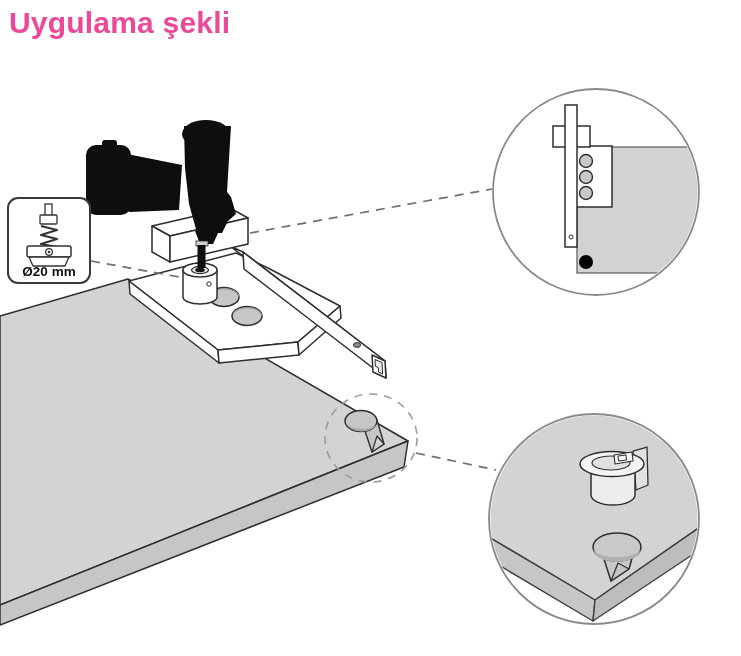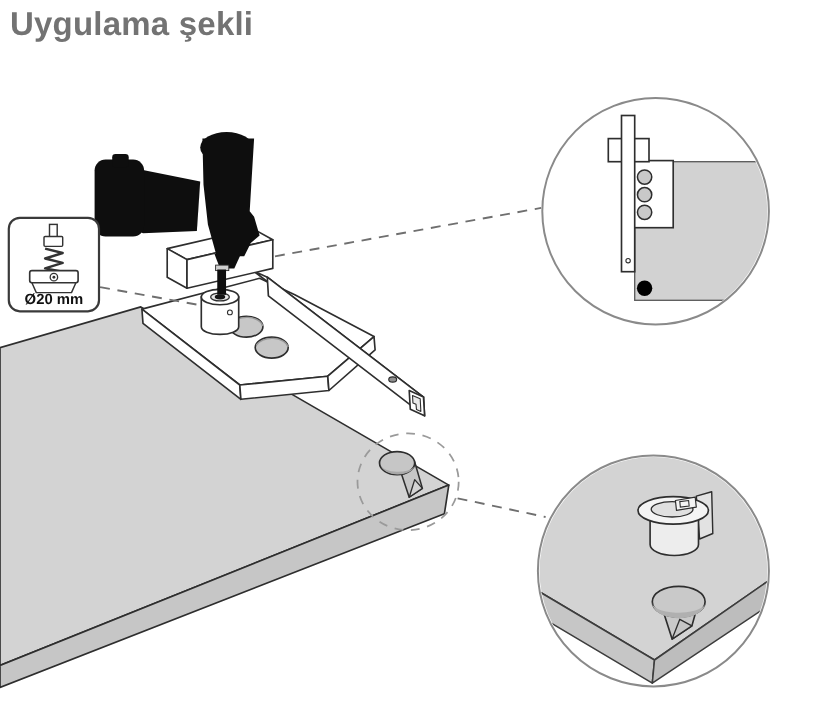--- a/index.html
+++ b/index.html
@@ -5,21 +5,21 @@
   html,body{margin:0;padding:0;background:#ffffff;}
   .canvas{
     position:relative;
     width:741px;height:656px;
     background:#ffffff;
     overflow:hidden;
     font-family:"Liberation Sans", sans-serif;
   }
   .page-title{
     position:absolute;left:9px;top:6px;margin:0;
-    font-size:30px;font-weight:700;color:#737373;
+    font-size:30px;font-weight:700;color:#ec4899;
     letter-spacing:0.2px;
     font-family:"Liberation Sans", sans-serif;
   }
   .diagram-svg{position:absolute;left:0;top:0;}
   .box-label{
     font-family:"Liberation Sans", sans-serif;
     font-weight:700;font-size:13.5px;fill:#111111;
   }
 </style>
 </head>

